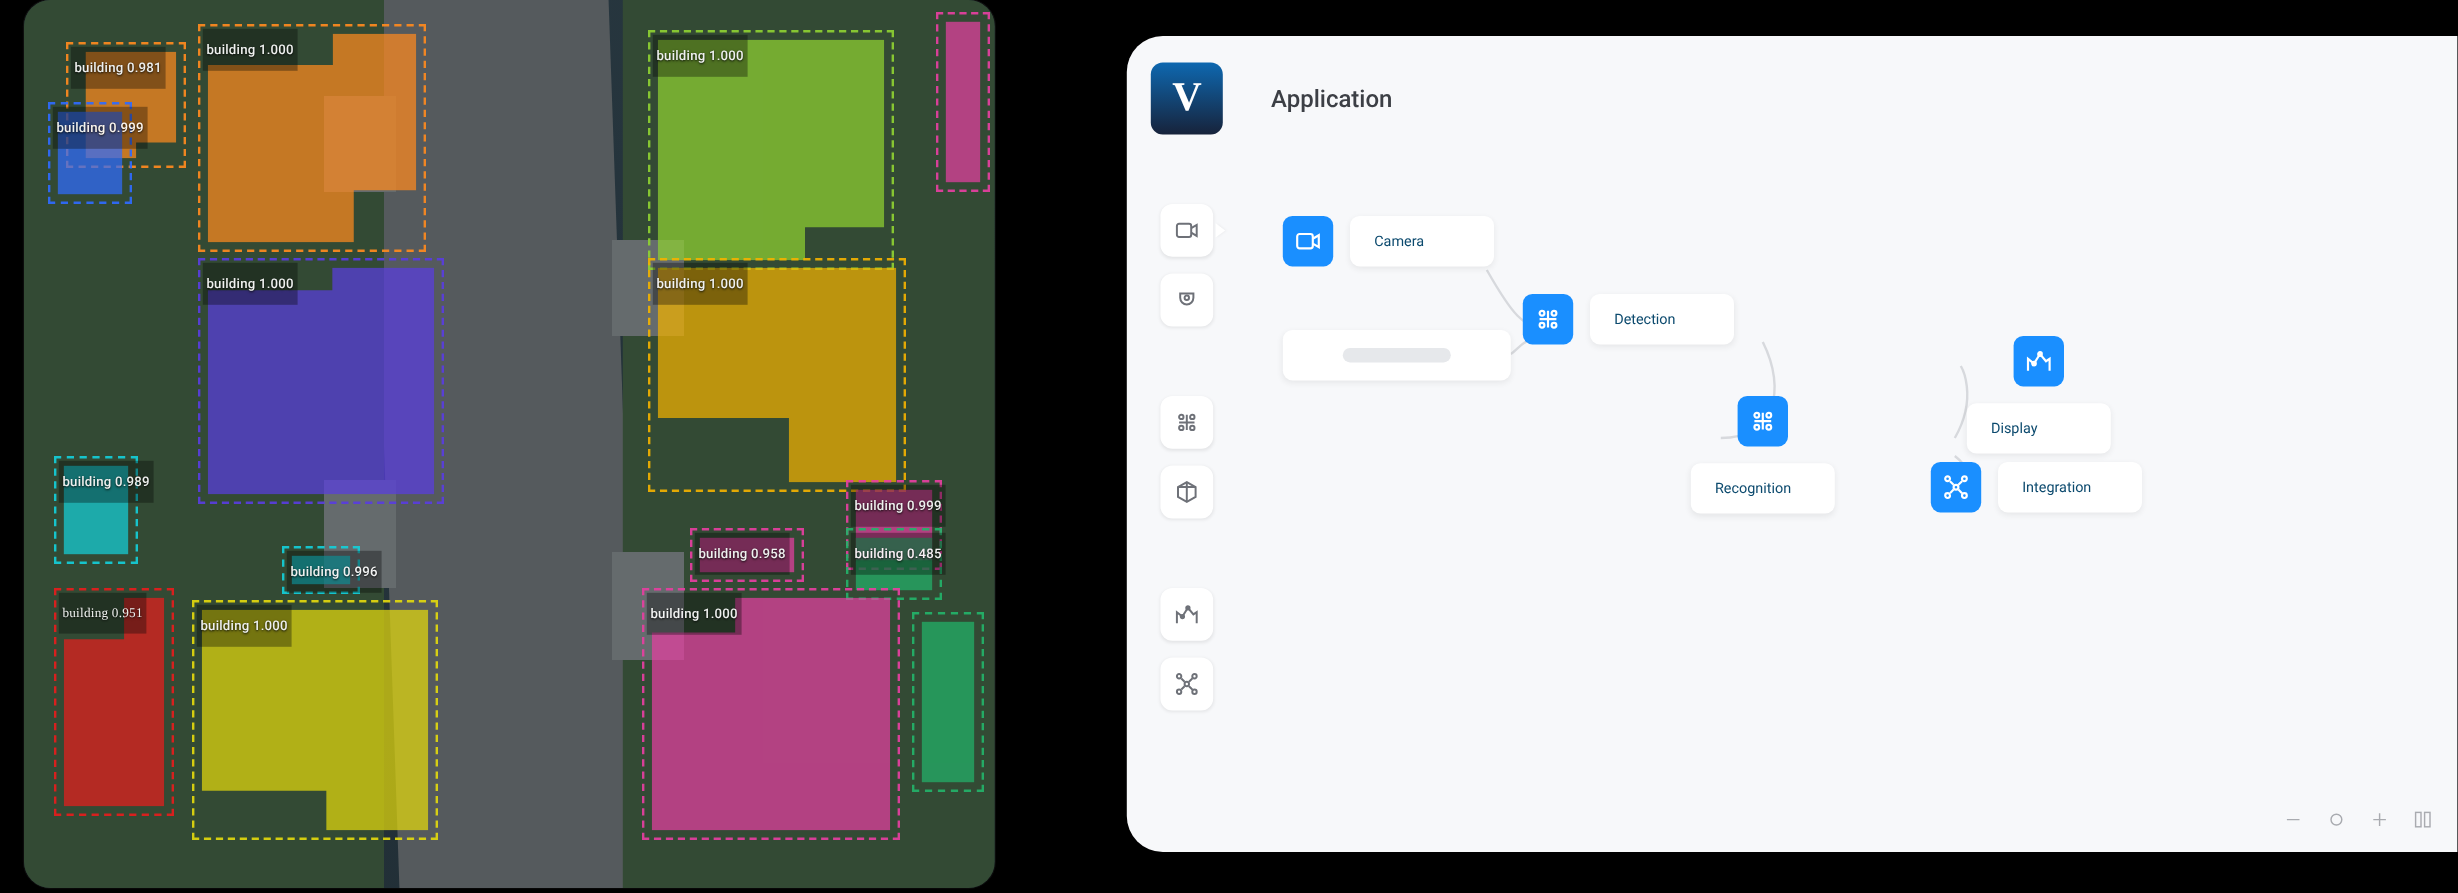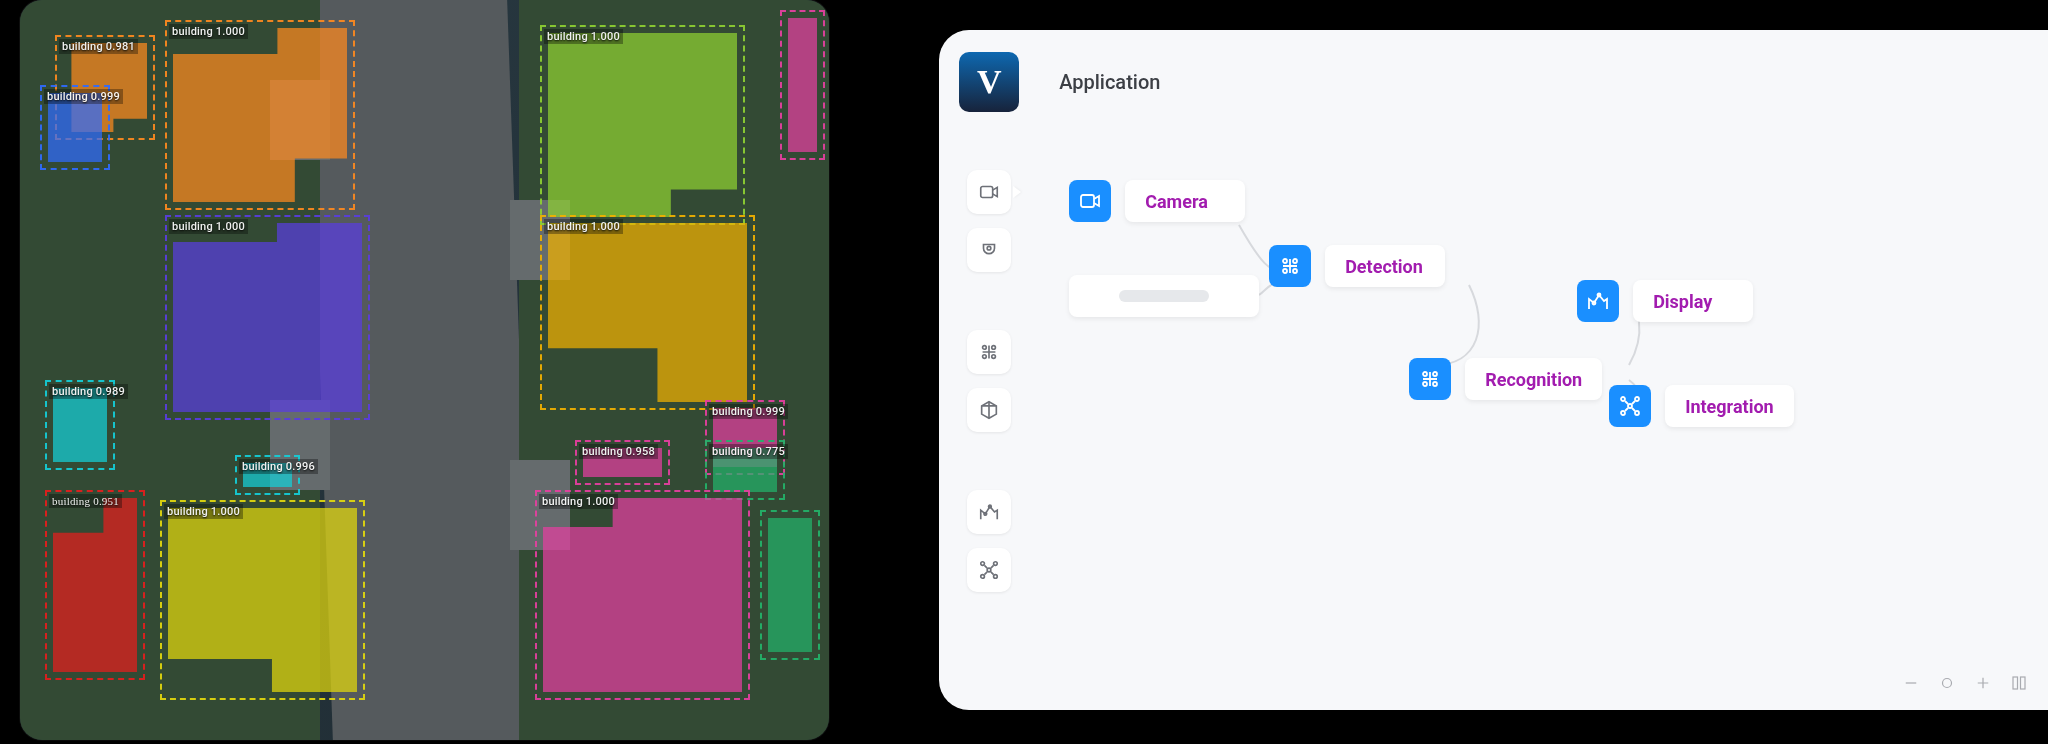--- a/index.html
+++ b/index.html
@@ -49,21 +49,21 @@
     position:absolute; inset:6px;
     opacity:.78;
     clip-path: polygon(var(--poly));
   }
   .det .lbl {
     position:absolute;
     top:2px; left:2px;
     font-size:11px;
     color:#fff;
     background:rgba(0,0,0,.35);
-    padding:1px 3px;
+    padding:11px 3px;
     white-space:nowrap;
     font-weight:500;
     letter-spacing:.2px;
     text-shadow:0 1px 2px #000;
     z-index:2;
   }
 
   
   .app-panel {
     position: relative;
@@ -153,23 +153,23 @@
   .node .nicon svg { width:24px; height:24px; stroke:#fff; fill:none; stroke-width:1.8;}
   .node .nlabel {
     height:42px;
     min-width:120px;
     padding:0 20px;
     border-radius:8px;
     background:#fff;
     box-shadow:0 2px 5px rgba(0,0,0,.07);
     display:flex;
     align-items:center;
-    color:#a21caf;
-    font-size:18px;
-    font-weight:700;
+    color:#0c4a6e;
+    font-size:12px;
+    font-weight:400;
   }
   .ghost {
     position:absolute;
     width:190px; height:42px;
     border-radius:8px;
     background:#fff;
     box-shadow:0 2px 5px rgba(0,0,0,.07);
     display:flex; align-items:center; justify-content:center;
   }
   .ghost::after{
@@ -237,21 +237,21 @@
       <div class="det" style="left: 685px; top: 400px; width: 80px; height: 75px; border-color: rgb(230, 63, 161);">
         <div class="fill" style="background: rgb(230, 63, 161); --poly: 0% 0%,100% 0%,100% 100%,0% 100%;"></div>
         <div class="lbl">building 0.999</div>
       </div>
       <div class="det" style="left: 555px; top: 440px; width: 95px; height: 45px; border-color: rgb(230, 63, 161);">
         <div class="fill" style="background: rgb(230, 63, 161); --poly: 0% 0%,100% 0%,100% 100%,0% 100%;"></div>
         <div class="lbl">building 0.958</div>
       </div>
       <div class="det" style="left: 685px; top: 440px; width: 80px; height: 60px; border-color: rgb(35, 179, 106);">
         <div class="fill" style="background: rgb(35, 179, 106); --poly: 0% 0%,100% 0%,100% 100%,0% 100%;"></div>
-        <div class="lbl">building 0.775</div>
+        <div class="lbl">building 0.485</div>
       </div>
       <div class="det" style="left: 25px; top: 490px; width: 100px; height: 190px; border-color: rgb(231, 29, 29); font-family: Liberation Serif, serif;">
         <div class="fill" style="background: rgb(231, 29, 29); --poly: 0% 20%,60% 20%,60% 0%,100% 0%,100% 100%,0% 100%;"></div>
         <div class="lbl">building 0.951</div>
       </div>
       <div class="det" style="left: 140px; top: 500px; width: 205px; height: 200px; border-color: rgb(227, 217, 13);">
         <div class="fill" style="background: rgb(227, 217, 13); --poly: 0% 0%,100% 0%,100% 100%,55% 100%,55% 82%,0% 82%;"></div>
         <div class="lbl">building 1.000</div>
       </div>
       <div class="det" style="left: 515px; top: 490px; width: 215px; height: 210px; border-color: rgb(230, 63, 161);">
@@ -353,34 +353,34 @@
             <circle cx="7" cy="7" r="2"></circle>
             <circle cx="17" cy="7" r="2"></circle>
             <circle cx="7" cy="17" r="2"></circle>
             <circle cx="17" cy="17" r="2"></circle>
             <path d="M12 5v14M5 12h14"></path>
           </svg>
       </div>
       <div class="nlabel">Detection</div>
     </div>
 
-    <div class="node" style="left:370px;top:328px;">
+    <div class="node" style="left:370px;top:300px;flex-direction:column;">
       <div class="nicon">
         <svg viewBox="0 0 24 24">
             <circle cx="7" cy="7" r="2"></circle>
             <circle cx="17" cy="7" r="2"></circle>
             <circle cx="7" cy="17" r="2"></circle>
             <circle cx="17" cy="17" r="2"></circle>
             <path d="M12 5v14M5 12h14"></path>
           </svg>
       </div>
       <div class="nlabel">Recognition</div>
     </div>
 
-    <div class="node" style="left:538px;top:250px;">
+    <div class="node" style="left:600px;top:250px;flex-direction:column;">
       <div class="nicon">
         <svg viewBox="0 0 24 24">
             <path d="M3 20V10l5 4 5-8 5 6 3-2v10"></path>
             <circle cx="8" cy="14" r="1.5"></circle>
             <circle cx="13" cy="6" r="1.5"></circle>
           </svg>
       </div>
       <div class="nlabel">Display</div>
     </div>
 

